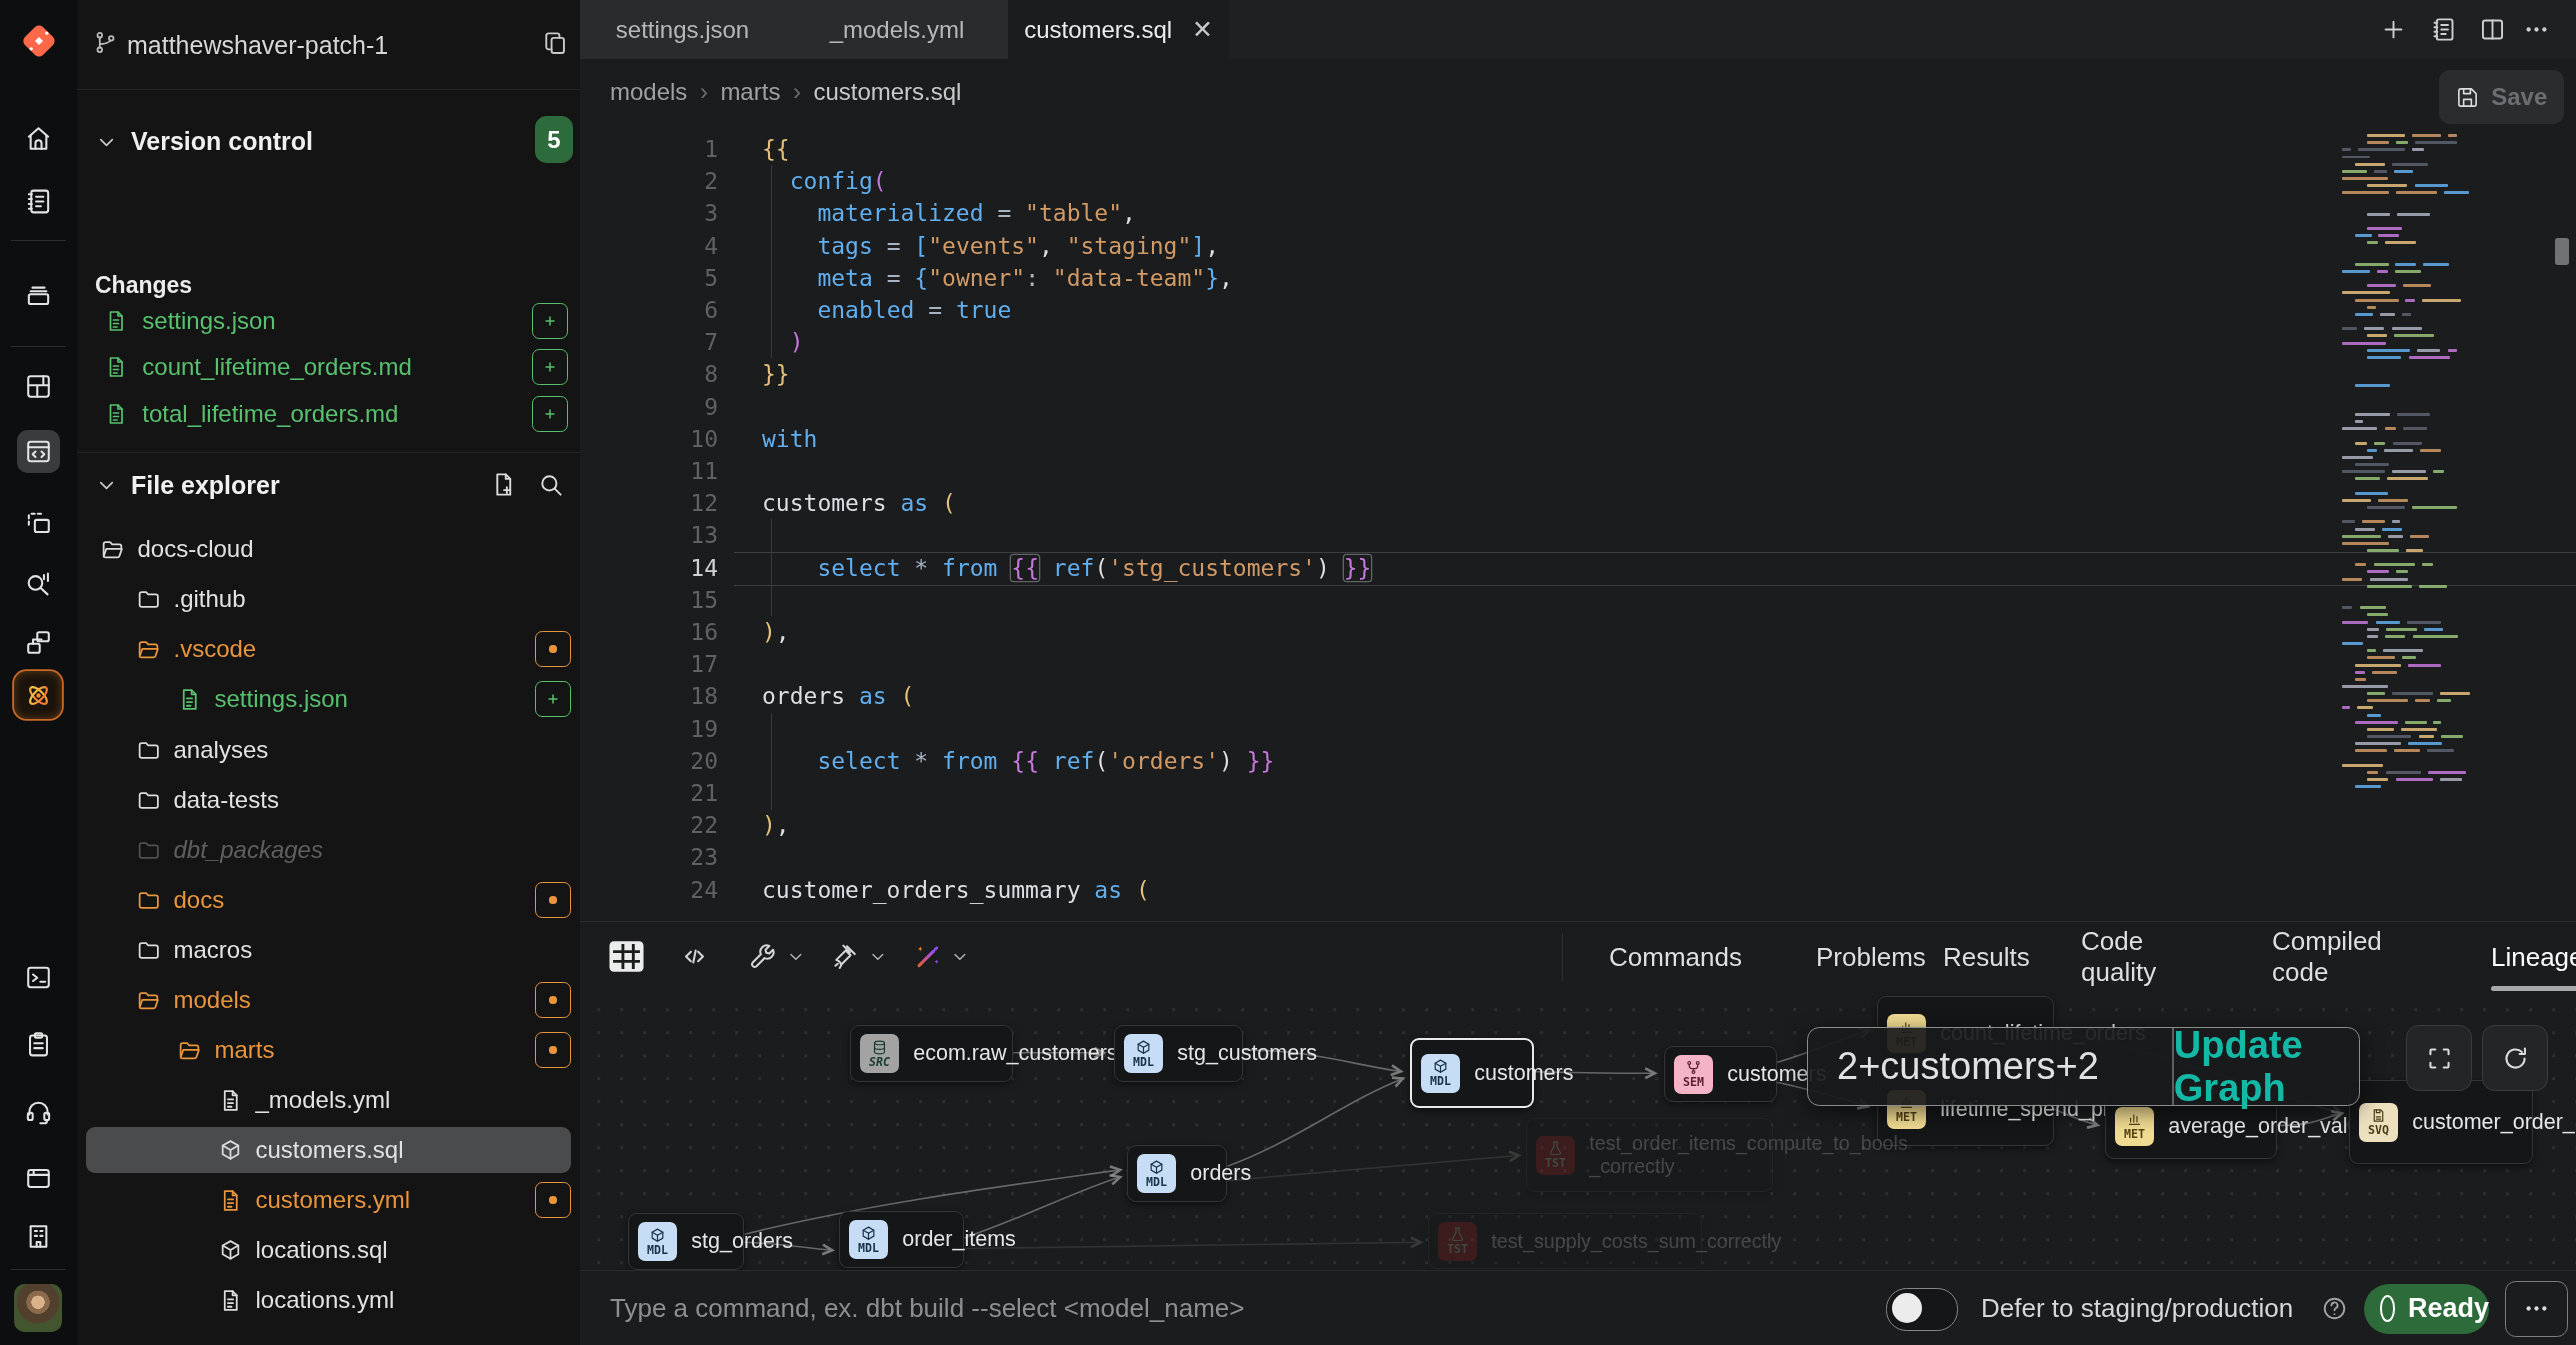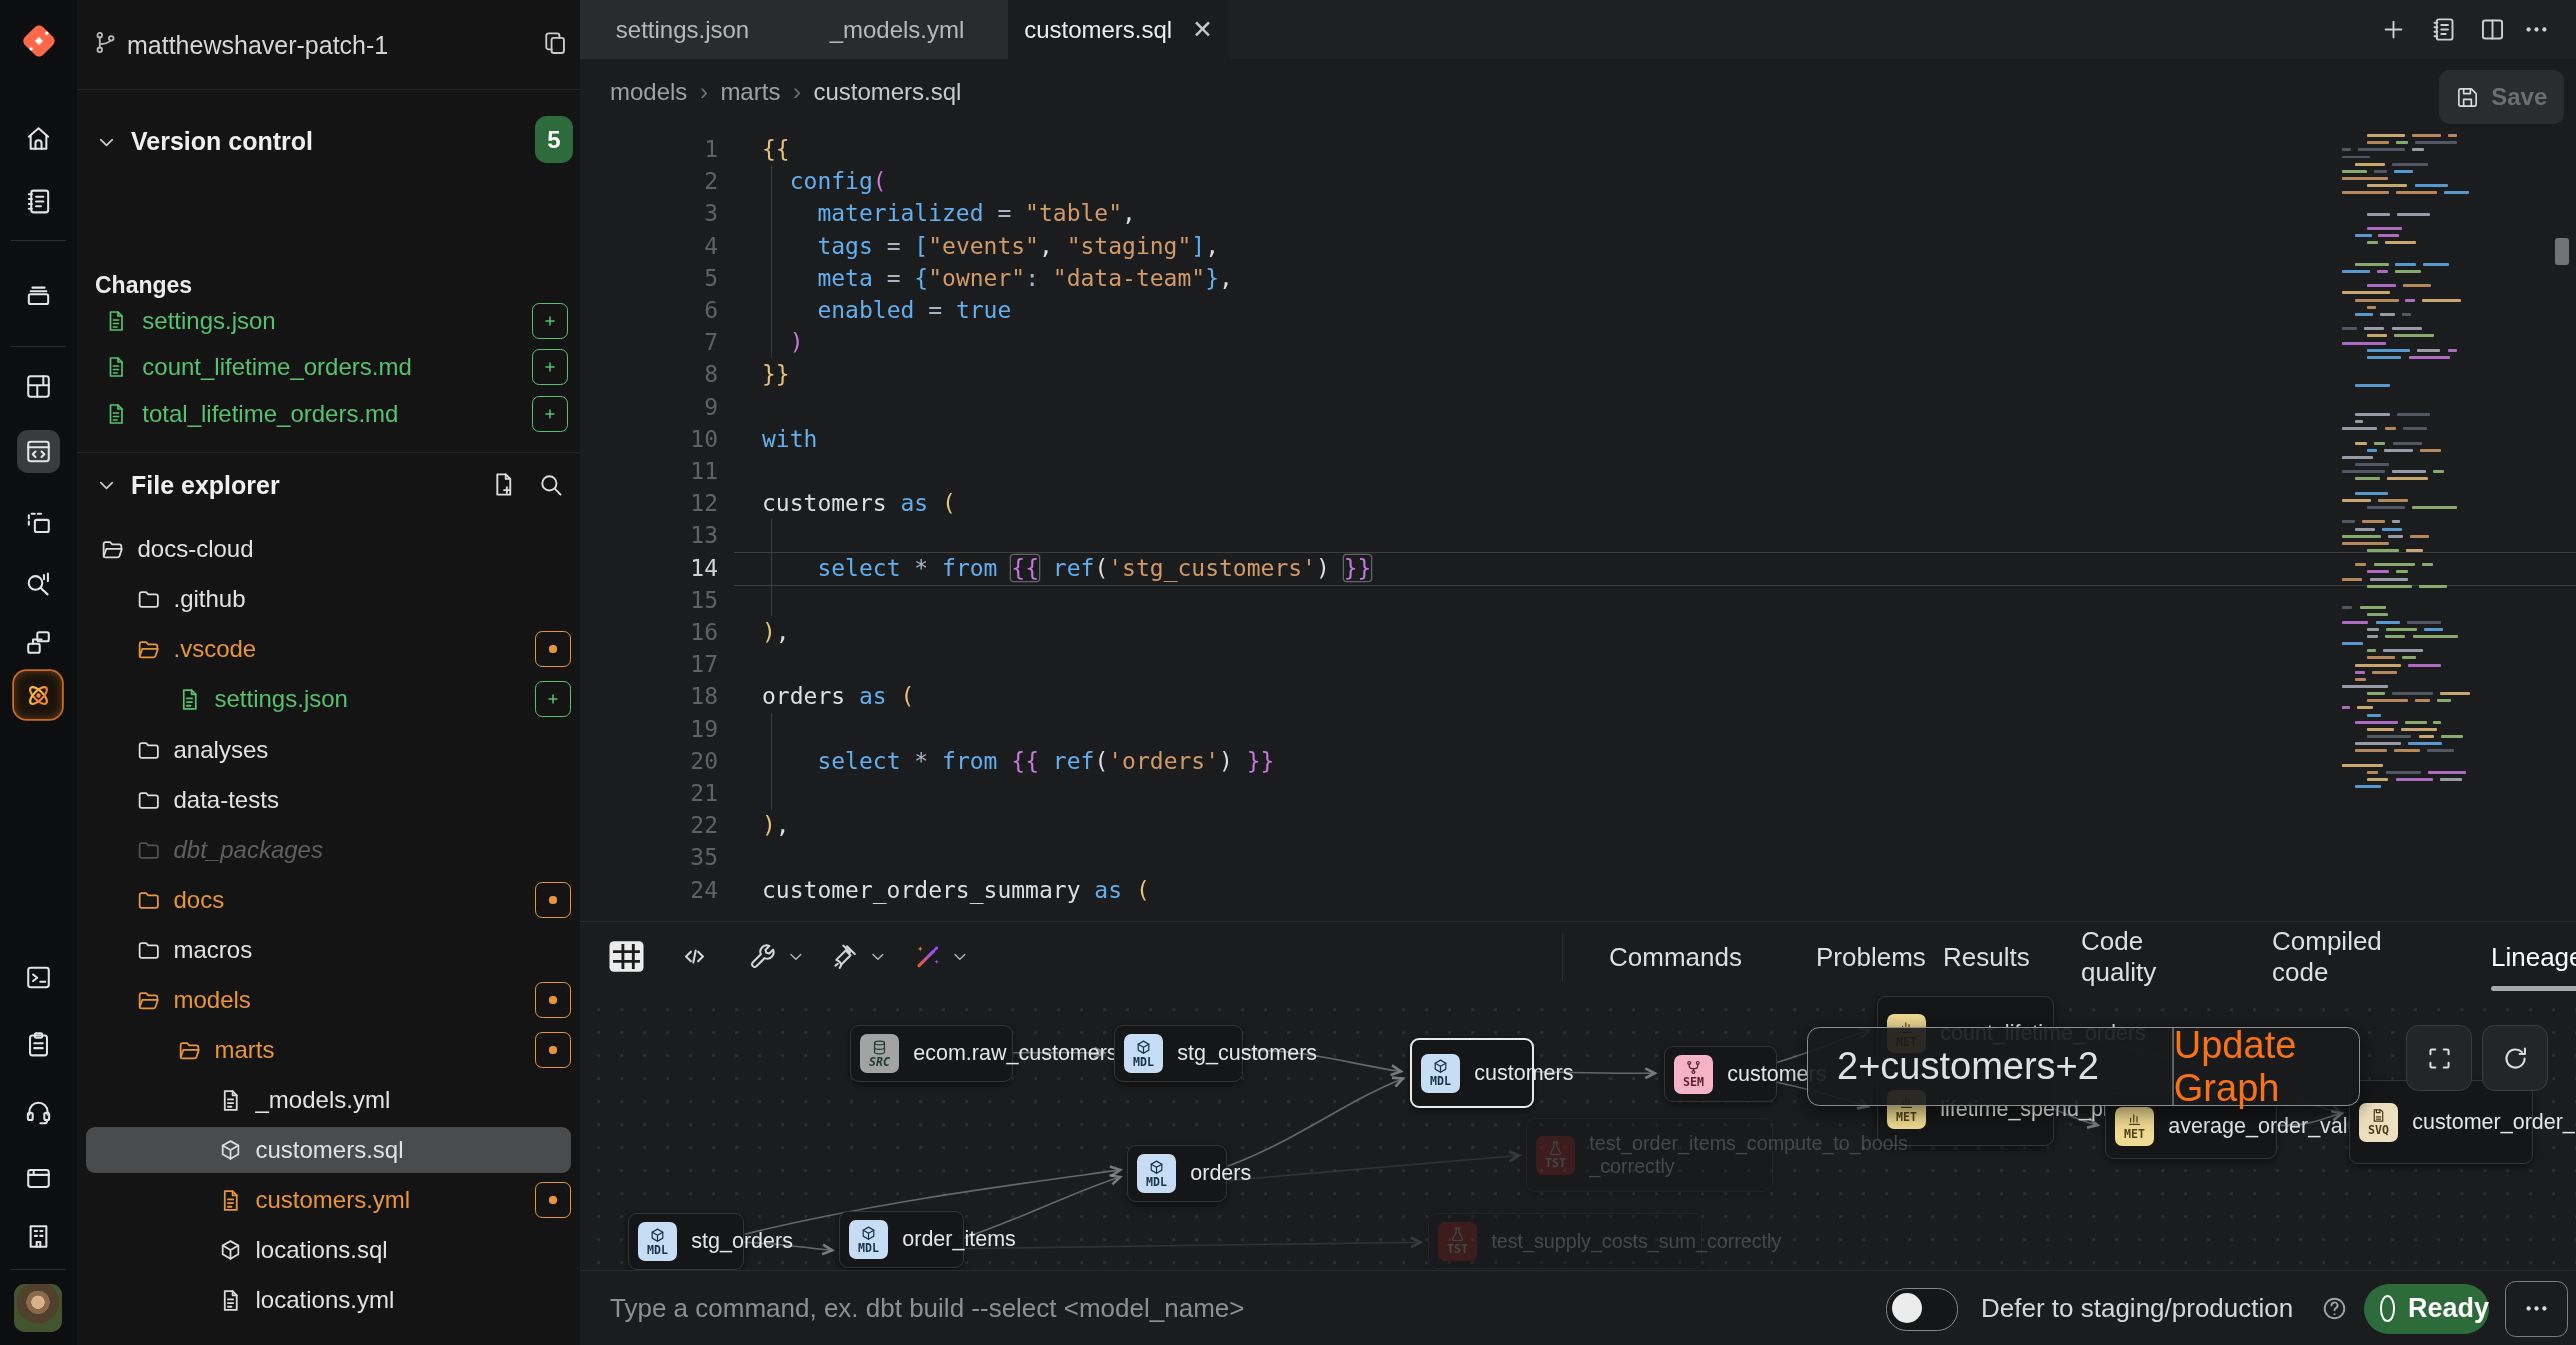--- a/index.html
+++ b/index.html
@@ -92,22 +92,22 @@
   .nlabel{font-size:21.5px;color:#e6e6e6;margin-left:14.3px;white-space:nowrap;}
   .node.faded .nlabel{color:#9aa29d;font-size:19.7px;}
   .ic-SRC{background:#a3a3a3;color:#173b2d;font-style:italic;} .ic-MDL{background:#c7ddf5;color:#16324a;}
   .ic-SEM{background:#f4b3c7;color:#5a1f33;} .ic-MET{background:#f0db92;color:#554413;}
   .ic-SVQ{background:#ece0bf;color:#4a3c14;} .ic-TST{background:#7f1d1d;color:#86a394;}
   #overlay{position:absolute;left:1227px;top:36px;width:551px;height:77px;border:1.8px solid #8b8d8f;border-radius:12.5px;
            background:rgba(25,26,27,.92);box-shadow:0 5.4px 21.5px rgba(0,0,0,.55);display:flex;z-index:5;}
   #overlay .oq{flex:none;width:335px;display:flex;align-items:center;padding-left:29px;
                font-size:38px;color:#dfe1e3;cursor:text;}
   #overlay .odiv{width:1.8px;background:#8b8d8f;opacity:.6;}
-  #overlay .ob{flex:1;display:flex;align-items:center;justify-content:center;font-size:38px;font-weight:400;
-               color:#f97316;cursor:pointer;}
+  #overlay .ob{flex:1;display:flex;align-items:center;justify-content:center;font-size:38px;font-weight:700;
+               color:#14b8a6;cursor:pointer;}
   .gbtn{position:absolute;width:64px;height:64px;border-radius:12.5px;background:#232526;border:0.9px solid #3a3c3e;
         display:flex;align-items:center;justify-content:center;color:#e2e2e2;cursor:pointer;z-index:6;}
   .gbtn svg{width:29px;height:29px;}
   
   #statusbar{left:580px;top:1270px;width:1996px;height:75px;background:#1b1c1d;border-top:0.9px solid #2a2b2c;}
   #cmd-input{position:absolute;left:30px;top:0;height:75px;display:flex;align-items:center;
              font-size:26px;color:#8d8f91;cursor:text;width:1163px;}
   #toggle{position:absolute;left:1306px;top:17px;width:70px;height:41px;border-radius:20.6px;
           background:#151617;border:1.8px solid #85878a;cursor:pointer;}
   #toggle i{position:absolute;left:4.5px;top:3.6px;width:30px;height:30px;border-radius:50%;background:#ececec;}
@@ -591,21 +591,21 @@
       <div class="gut" style="top: 555px;">18</div>
       <div class="cl" style="top: 555px;"><span class="tok-w">orders </span><span class="tok-k">as</span><span class="tok-w"> </span><span class="tok-y">(</span></div>
       <div class="gut" style="top: 588px;">19</div>
       <div class="cl" style="top: 588px;"></div>
       <div class="gut" style="top: 620px;">20</div>
       <div class="cl" style="top: 620px;"><span class="tok-w">    </span><span class="tok-k">select</span><span class="tok-o"> * </span><span class="tok-k">from</span><span class="tok-w"> </span><span class="tok-p">{{</span><span class="tok-w"> </span><span class="tok-k">ref</span><span class="tok-w">(</span><span class="tok-s">'orders'</span><span class="tok-w">)</span><span class="tok-w"> </span><span class="tok-p">}}</span></div>
       <div class="gut" style="top: 652px;">21</div>
       <div class="cl" style="top: 652px;"></div>
       <div class="gut" style="top: 684px;">22</div>
       <div class="cl" style="top: 684px;"><span class="tok-y">)</span><span class="tok-w">,</span></div>
-      <div class="gut" style="top: 716px;">35</div>
+      <div class="gut" style="top: 716px;">23</div>
       <div class="cl" style="top: 716px;"></div>
       <div class="gut" style="top: 749px;">24</div>
       <div class="cl" style="top: 749px;"><span class="tok-w">customer_orders_summary </span><span class="tok-k">as</span><span class="tok-w"> </span><span class="tok-y">(</span></div>
     </div>
   <div id="minimap" class="abs">
       <div class="mm" style="left: 25px; top: 0px; width: 38px; background: rgb(229, 192, 123);"></div>
       <div class="mm" style="left: 70px; top: 0px; width: 29px; background: rgb(209, 154, 102);"></div>
       <div class="mm" style="left: 106px; top: 0px; width: 9.2px; background: rgb(209, 154, 102);"></div>
       <div class="mm" style="left: 25px; top: 7.2px; width: 22px; background: rgb(209, 154, 102);"></div>
       <div class="mm" style="left: 54px; top: 7.2px; width: 11.5px; background: rgb(152, 195, 121);"></div>

